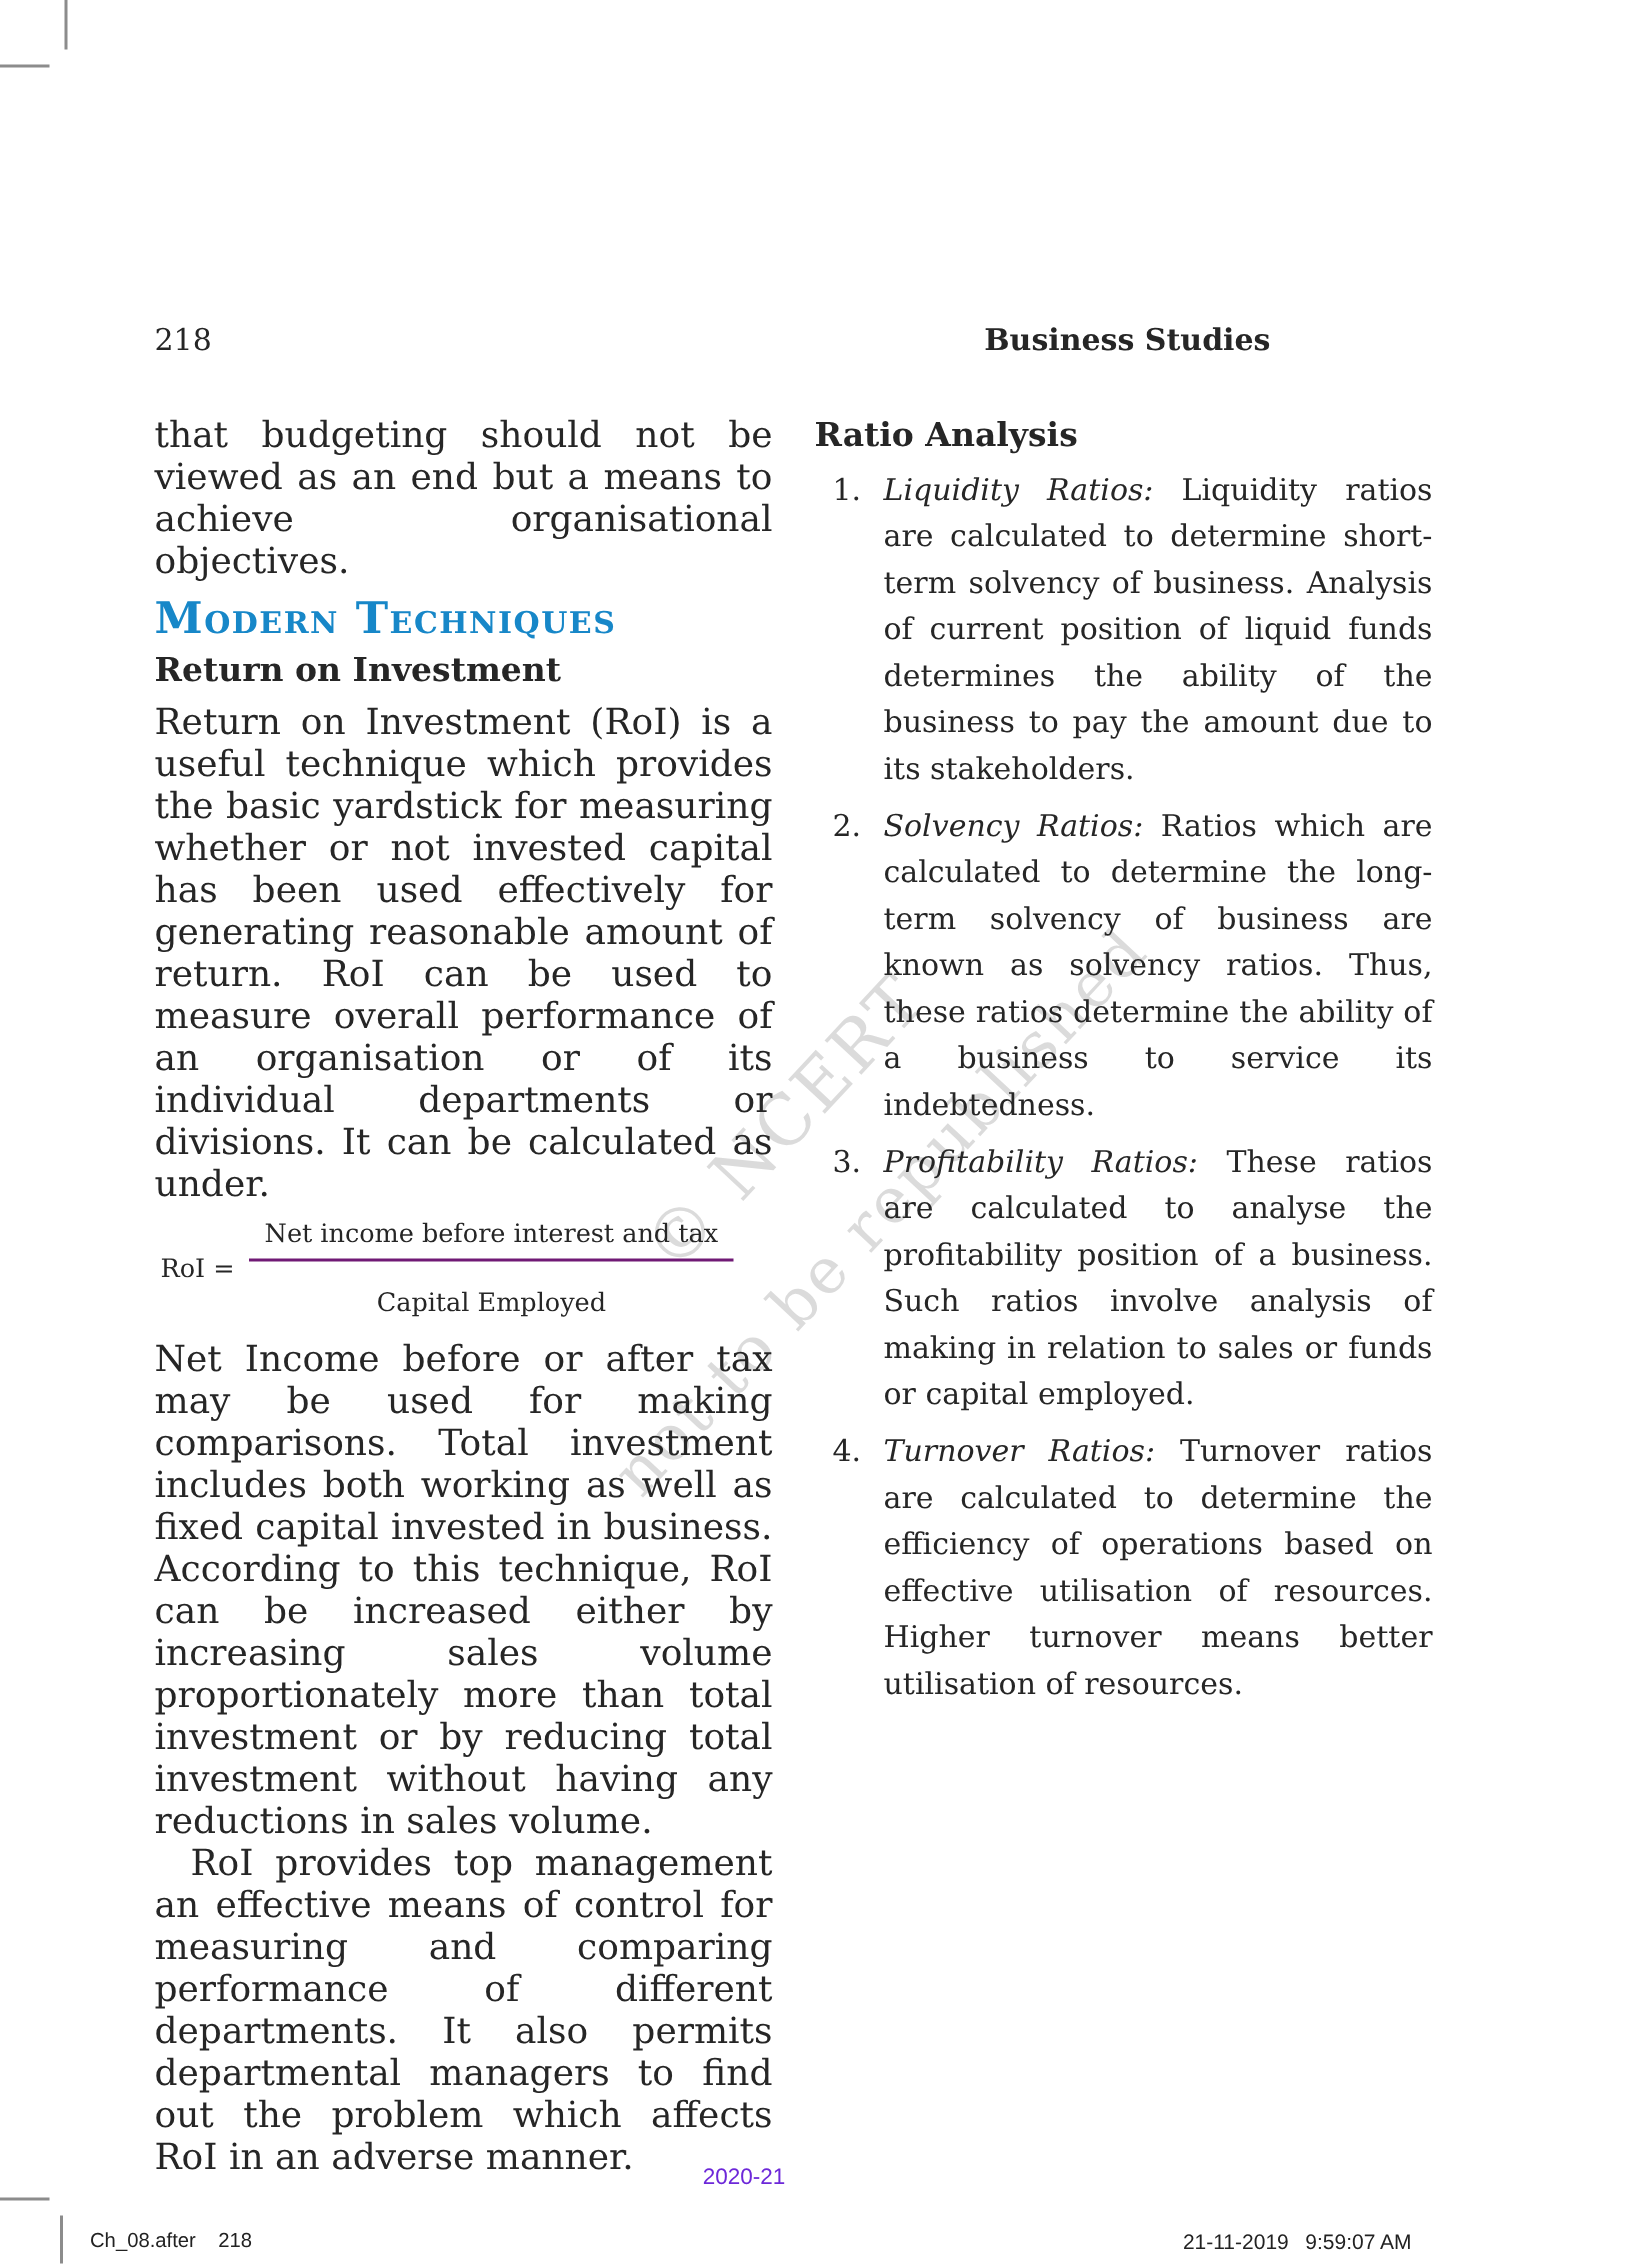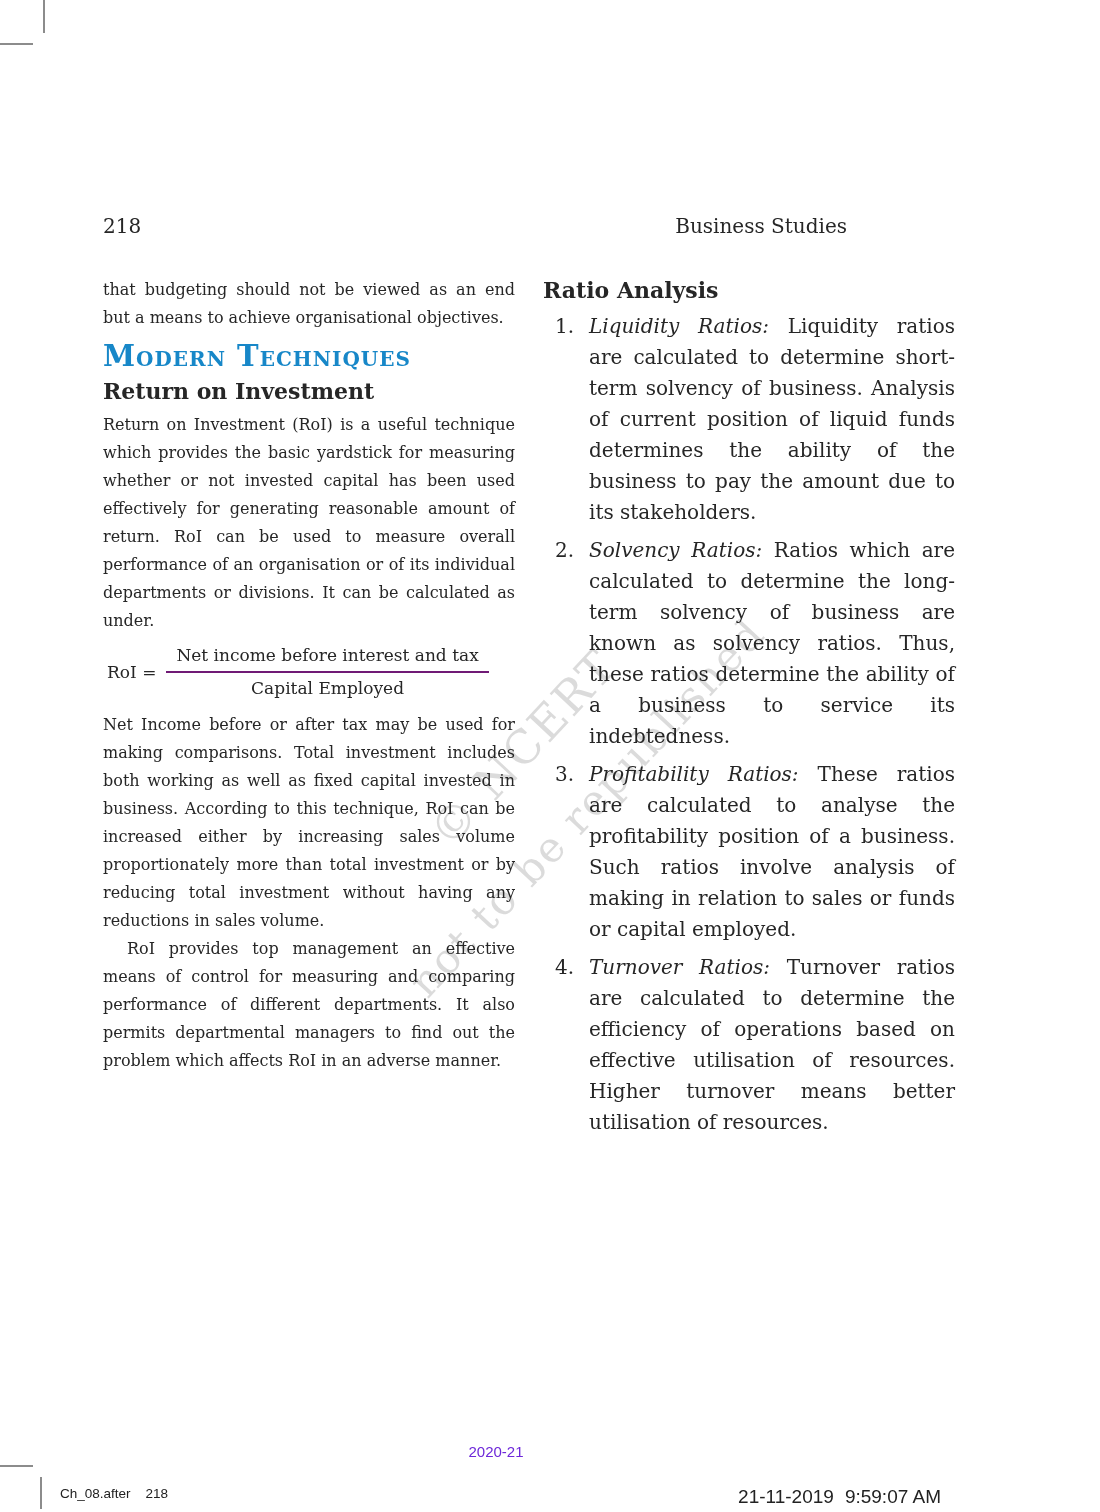--- a/index.html
+++ b/index.html
@@ -16,36 +16,36 @@
   .tl-v{left:43px;top:0;width:2px;height:33px;}
   .tl-h{left:0;top:43px;width:33px;height:2px;}
   .tr-v{left:1056px;top:0;width:2px;height:33px;}
   .tr-h{left:1067px;top:43px;width:33px;height:2px;}
   .bl-v{left:40px;top:1477px;width:2px;height:32px;}
   .bl-h{left:0;top:1465px;width:33px;height:2px;}
   .br-v{left:1057px;top:1477px;width:2px;height:32px;}
   .br-h{left:1067px;top:1462px;width:33px;height:2px;}
   
   .page-number{position:absolute;left:103px;top:214px;font-size:20px;}
-  .book-title{position:absolute;right:145px;top:214px;font-size:20px;}
+  .book-title{position:absolute;right:145px;top:214px;font-size:20px;font-weight:bold;}
   
   .watermark{
     position:absolute;left:225px;top:690px;width:660px;
     transform:rotate(-47deg);
     text-align:center;
     color:rgba(145,145,145,0.33);
     font-size:46px;line-height:88px;letter-spacing:2px;
     z-index:0;pointer-events:none;white-space:nowrap;
   }
   .watermark .wm2{font-size:42px;}
   
   .col{position:absolute;top:276px;width:412px;z-index:1;}
   .col-left{left:103px;}
   .col-right{left:543px;}
-  .col p{margin:0;font-size:16px;text-align:justify;}
+  .col p{margin:0;font-size:24px;text-align:justify;}
   .col-left p{line-height:28px;}
   .col-right p{line-height:31px;}
   .section-heading{
     margin:7px 0 3px;
     font-variant:small-caps;
     font-weight:700;
     font-size:29px;
     letter-spacing:1px;
     color:#1787c8;
     line-height:34px;
@@ -55,21 +55,21 @@
   .indent-first{text-indent:24px;}
   
   .formula{
     display:flex;align-items:center;
     margin:10px 0 12px;padding-left:4px;
     font-size:17px;line-height:21px;color:#262626;
   }
   .formula .lhs{margin-right:10px;white-space:nowrap;text-align:right;}
   .frac{display:inline-block;text-align:center;}
   .frac .num{display:block;border-bottom:2px solid #701a75;padding:0 10px 5px;}
-  .frac .den{display:block;padding-top:5px;text-align:center;}
+  .frac .den{display:block;padding-top:18px;text-align:center;}
   
   .ratio-list{margin-top:2px;}
   .list-item{display:flex;margin:0 0 7px 12px;}
   .li-num{flex:none;width:34px;font-size:20px;line-height:31px;}
   .li-body{flex:1;font-size:20px;line-height:31px;text-align:justify;}
   .term{font-style:italic;}
   
   .edition-year{
     position:absolute;left:0;right:0;top:1443px;
     text-align:center;
@@ -78,21 +78,21 @@
   }
   .footer-left{
     position:absolute;left:60px;top:1486px;
     font-family:"Liberation Sans", sans-serif;
     font-size:13.5px;color:#222222;
   }
   .footer-left .fp{margin-left:15px;}
   .footer-right{
     position:absolute;right:51px;top:1486px;
     font-family:"Liberation Sans", sans-serif;
-    font-size:19px;color:#222222;
+    font-size:14px;color:#222222;
   }
   .footer-right .ft{margin-left:11px;}
 </style>
 </head>
 <body>
 
 <div class="page">
 
   <div class="crop tl-v"></div>
   <div class="crop tl-h"></div>

